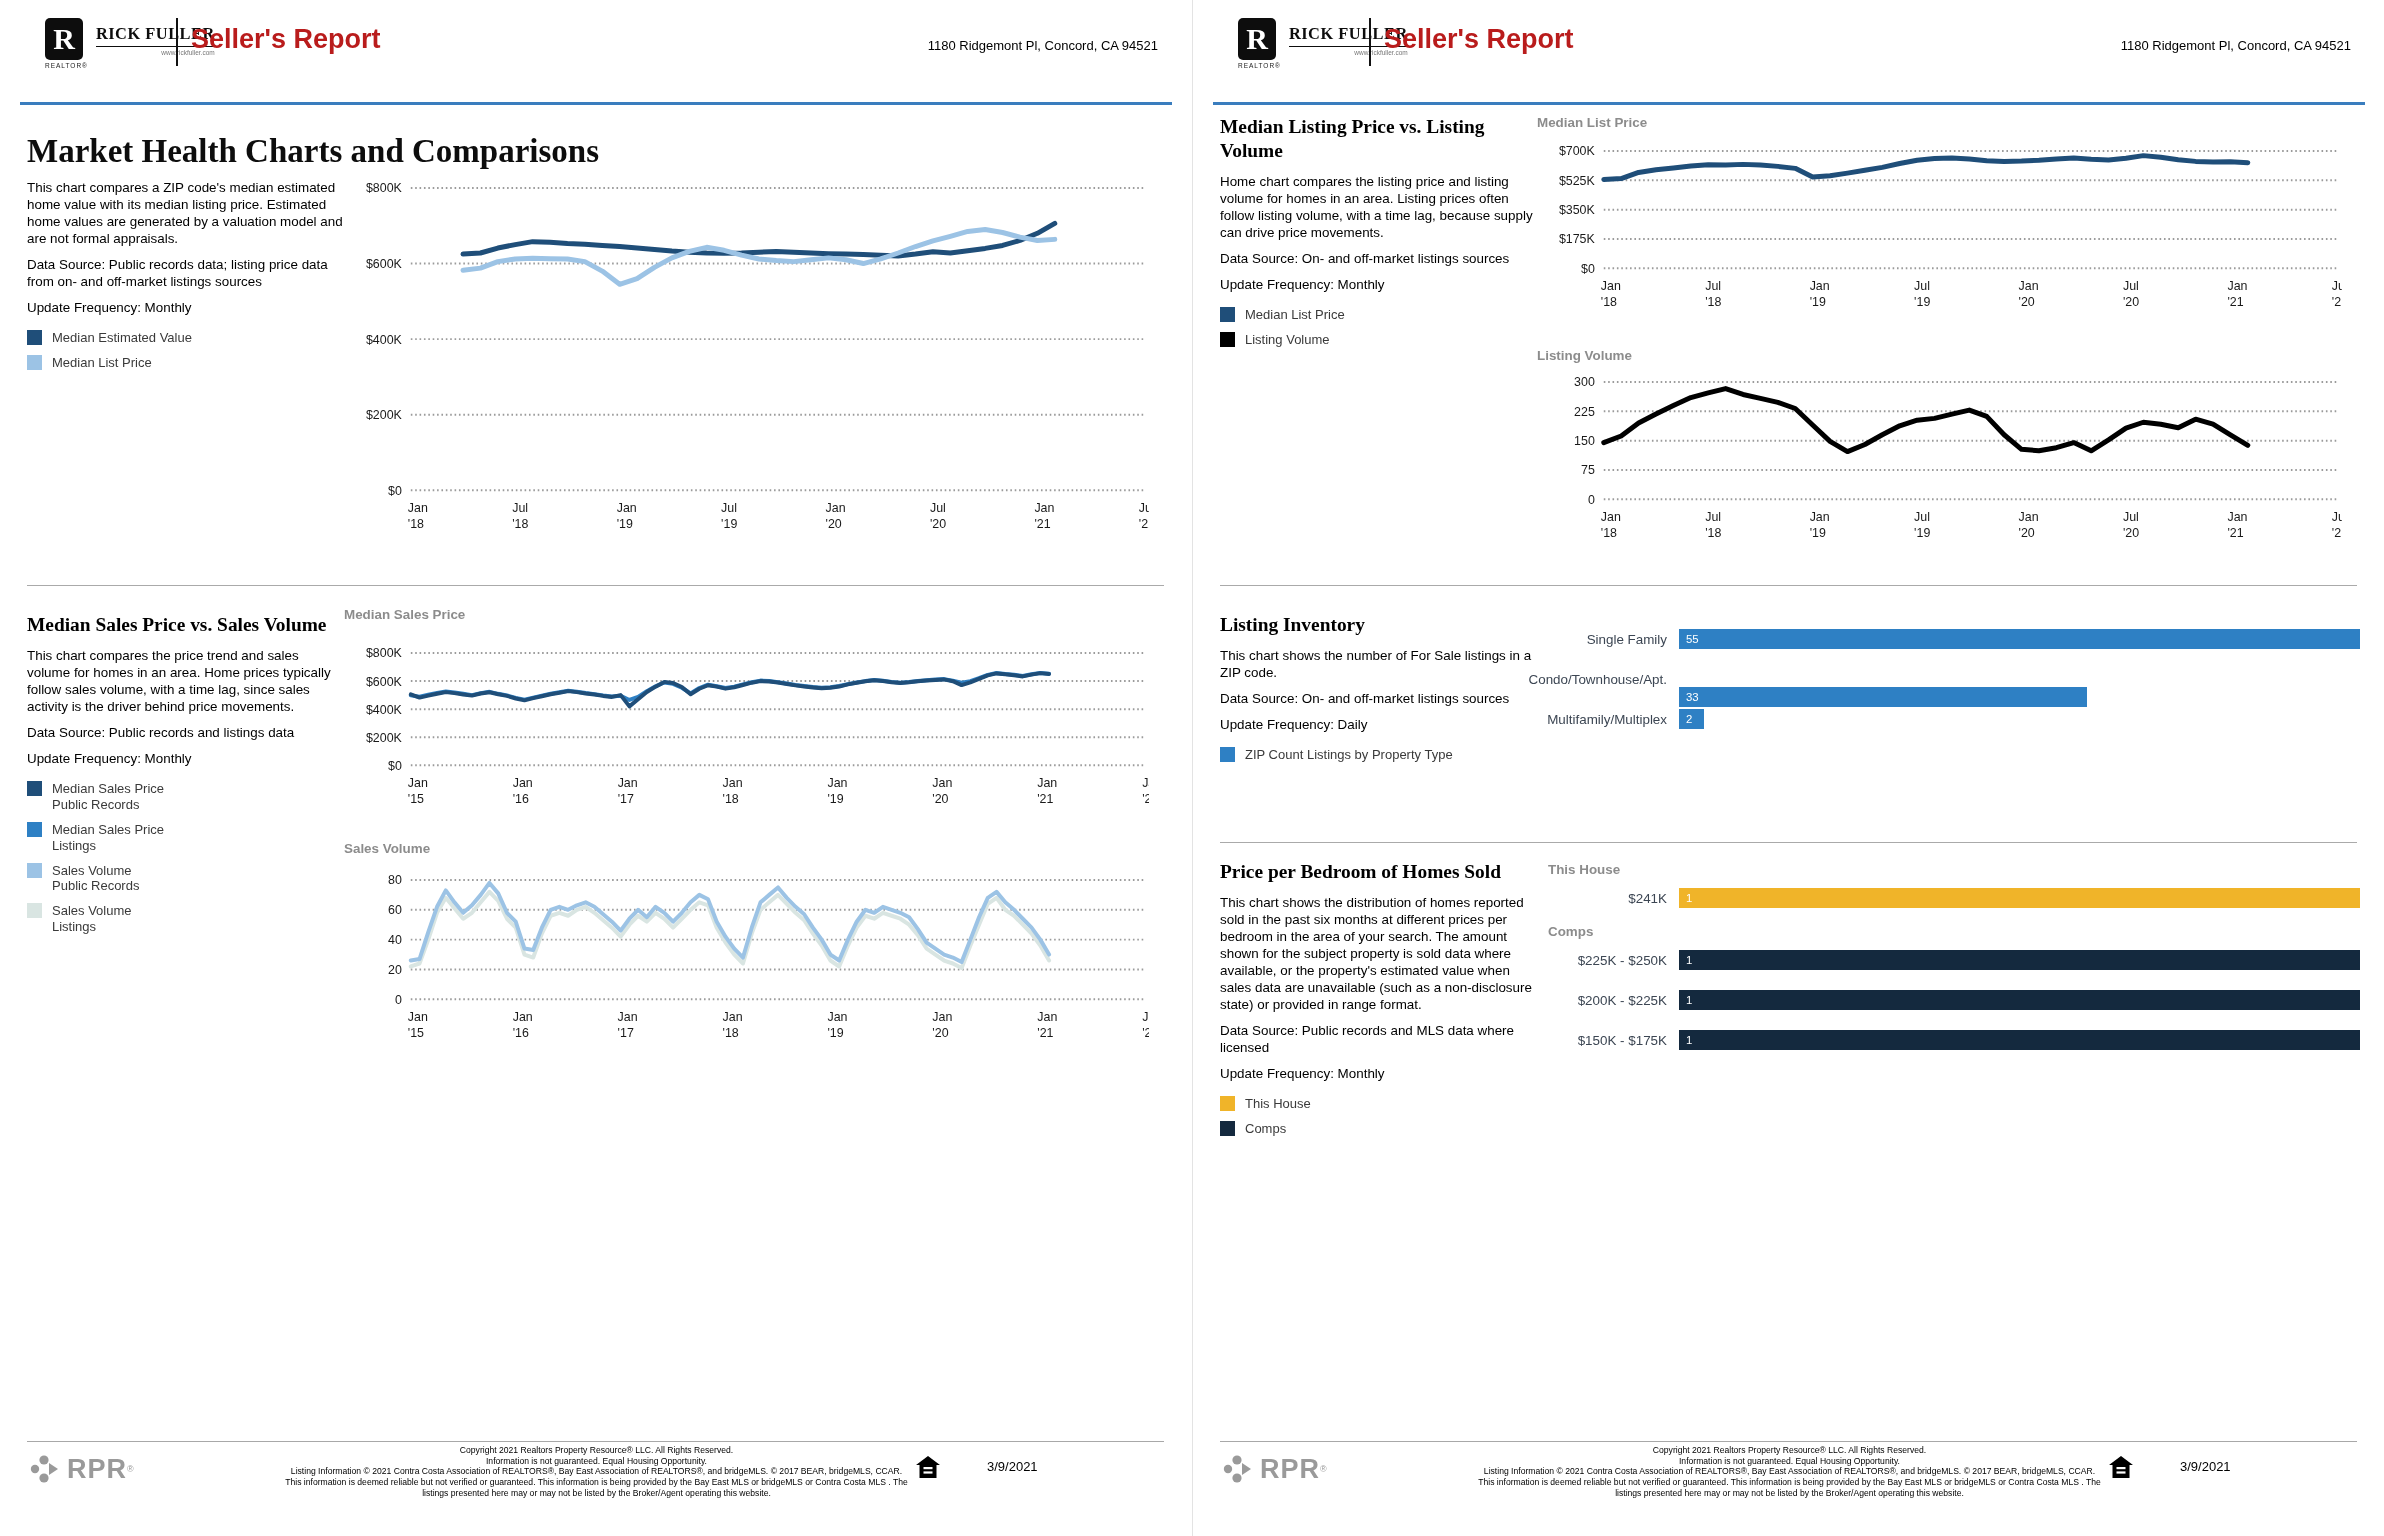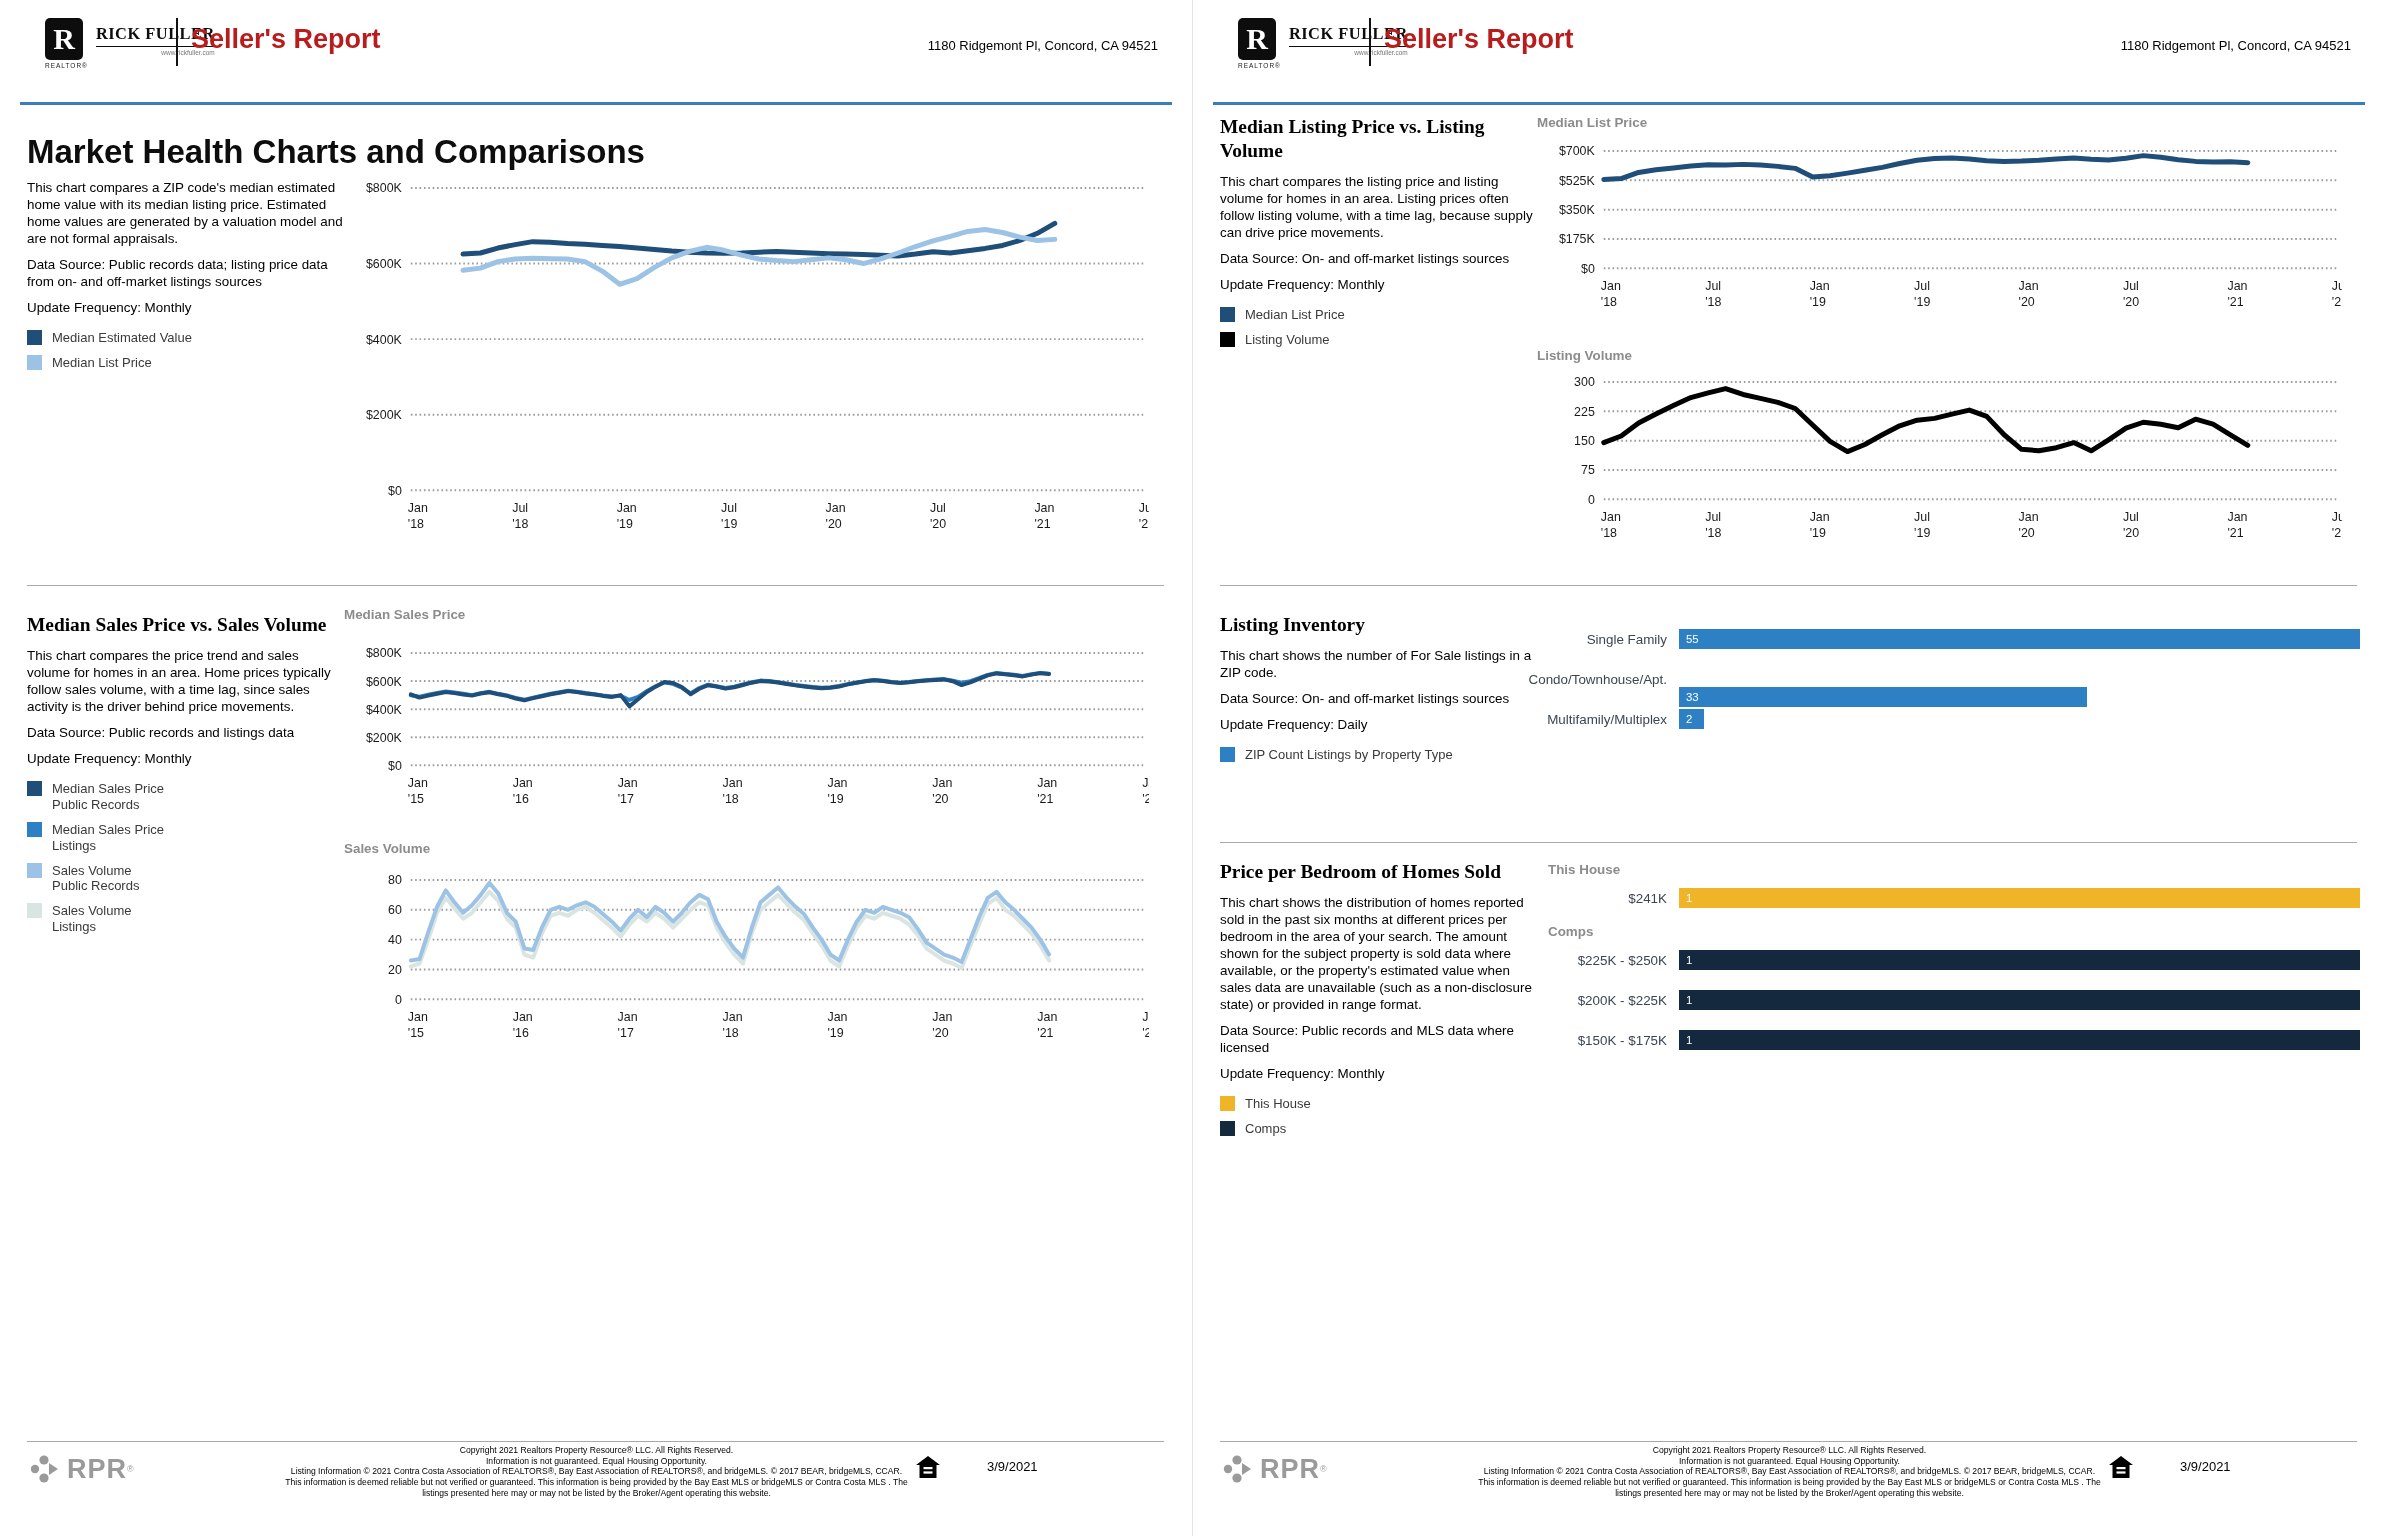--- a/index.html
+++ b/index.html
@@ -16,21 +16,21 @@
   .rf-realtor{font-size:6.5px;letter-spacing:1px;color:#1a1a1a;margin-top:2px}
   .rf-right{margin-left:8px;margin-top:6px}
   .rf-name{font-family:"Liberation Serif",serif;font-weight:700;font-size:16.4px;letter-spacing:0.5px;
     color:#0d0d0d;border-bottom:1.5px solid #0d0d0d;padding-bottom:2px;white-space:nowrap}
   .rf-site{font-size:6.5px;color:#777;text-align:right;margin-top:2px}
   .hdr-divider{position:absolute;left:176px;top:18px;width:2px;height:48px;background:#111}
   .report-title{position:absolute;left:191px;top:24px;font-size:27px;font-weight:600;color:#b91c1c}
   .hdr-address{position:absolute;right:34px;top:38px;font-size:13px;color:#000;white-space:nowrap}
   .blue-rule{position:absolute;left:20px;top:102px;width:1152px;height:3px}
 
-  .page-title{position:absolute;left:27px;top:111px;font-family:Liberation Sans, sans-serif;
+  .page-title{position:absolute;left:27px;top:111px;font-family:Liberation Serif, serif;
     font-size:33px;font-weight:600;color:#0d0d0d;white-space:nowrap}
 
   .textcol{position:absolute;left:27px;width:316px}
   .sec-h{font-family:"Liberation Serif",serif;font-size:19.4px;font-weight:700;line-height:1.24;margin:0 0 10px}
   .textcol p{font-size:13.4px;line-height:1.27;margin:0 0 9px}
   .legend{margin-top:14px}
   .legend-item{display:flex;align-items:flex-start;margin-bottom:9px}
   .sw{width:15px;height:15px;margin-right:10px;flex:none;margin-top:0}
   .legend-label{font-size:13px;line-height:1.22;color:#3a3a3a}
 
@@ -253,21 +253,21 @@
         <div class="rf-site">www.rickfuller.com</div>
       </div>
     </div>
     <div class="hdr-divider"></div>
     <div class="report-title">Seller's Report</div>
     <div class="hdr-address">1180 Ridgemont Pl, Concord, CA 94521</div>
     <div class="blue-rule" style="background: rgb(58, 125, 190);"></div>
 
     <div class="textcol" style="top:115px">
       <h2 class="sec-h">Median Listing Price vs. Listing Volume</h2>
-      <p>This chart compares the listing price and listing volume for homes in an area. Listing prices often follow listing volume, with a time lag, because supply can drive price movements.</p>
+      <p>Home chart compares the listing price and listing volume for homes in an area. Listing prices often follow listing volume, with a time lag, because supply can drive price movements.</p>
       <p>Data Source: On- and off-market listings sources</p>
       <p>Update Frequency: Monthly</p>
       <div class="legend">
           <div class="legend-item">
             <span class="sw" style="background: rgb(31, 78, 121);"></span>
             <span class="legend-label">Median List Price</span>
           </div>
           <div class="legend-item">
             <span class="sw" style="background: rgb(0, 0, 0);"></span>
             <span class="legend-label">Listing Volume</span>

